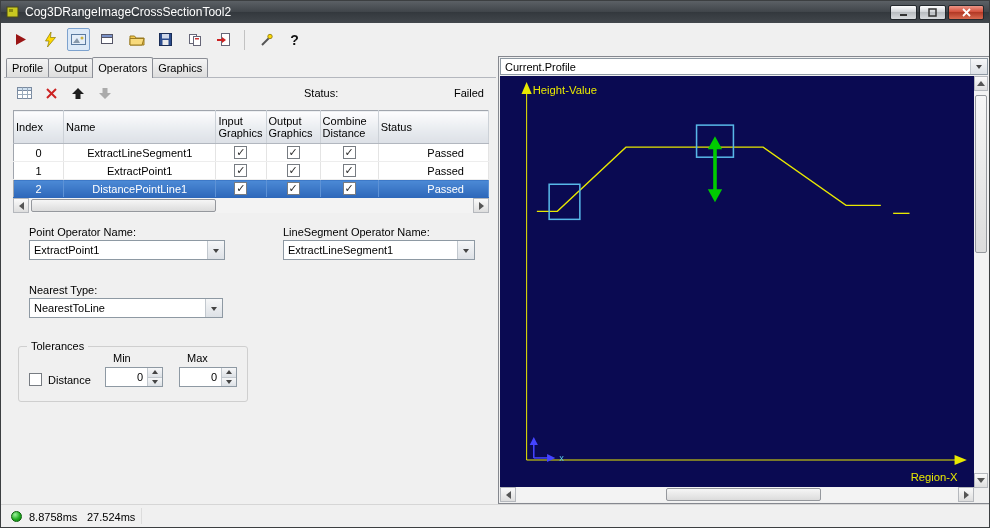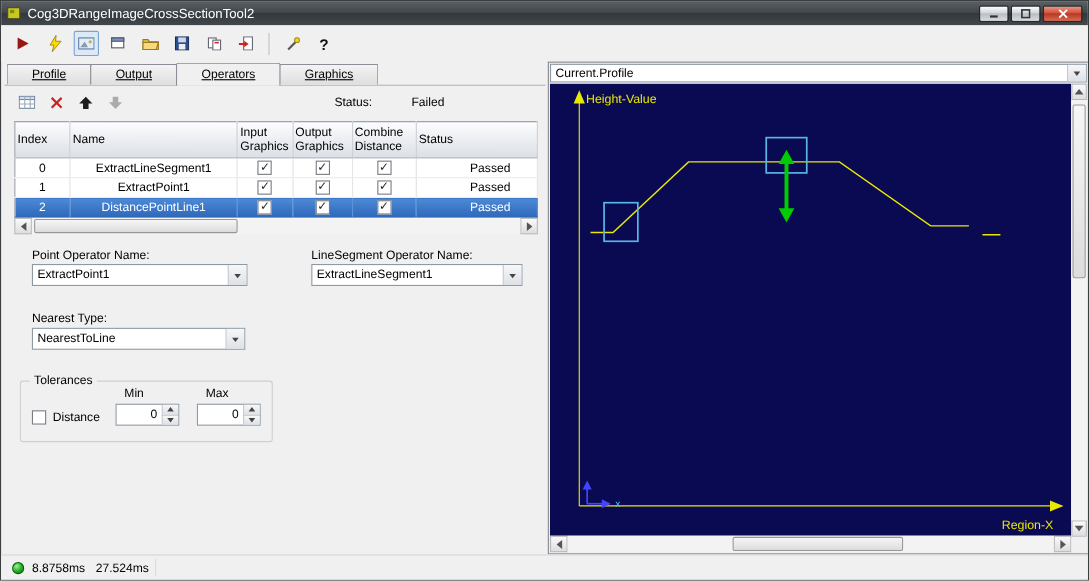--- a/index.html
+++ b/index.html
@@ -28,29 +28,29 @@
     position: absolute; top: 22px; left: 0; right: 0; height: 33px;
     display: flex; align-items: center; gap: 6px; padding: 0 8px; background: #f0f0f0;
   }
   .tbtn { width: 23px; height: 23px; display: flex; align-items: center; justify-content: center; border: 1px solid transparent; }
   .tbtn.pressed { border: 1px solid #7da2ce; background: #dce9f7; border-radius: 2px; }
   .tsep { width: 1px; height: 20px; background: #c2c2c2; margin: 0 3px; }
   .helpq { font-weight: bold; font-size: 14px; color: #111; }
   
   .tabstrip { position: absolute; left: 5px; top: 57px; height: 20px; display: flex; z-index: 3; }
   .tab {
-    padding: 3px 22px 2px; margin-right: -1px; border: 1px solid #8b8e96; border-bottom: none;
-    background: linear-gradient(#f4f4f4, #dedede); border-radius: 2px 2px 0 0; height: 19px; text-decoration: underline;
+    padding: 3px 5px 2px; margin-right: -1px; border: 1px solid #8b8e96; border-bottom: none;
+    background: linear-gradient(#f4f4f4, #dedede); border-radius: 2px 2px 0 0; height: 19px;
   }
   .tab.active { background: #f0f0f0; height: 21px; margin-top: -1px; padding-top: 4px; z-index: 4; }
   
   .left-panel { position: absolute; left: 3px; top: 76px; width: 492px; bottom: 23px; background: #f0f0f0; border-top: 1px solid #b4b7be; }
   .mini-toolbar { position: absolute; left: 10px; top: 4px; height: 22px; display: flex; align-items: center; gap: 7px; }
   .mini-btn { width: 20px; height: 20px; display: flex; align-items: center; justify-content: center; }
-  .status-line { position: absolute; top: 9px; left: 300px; width: 180px; display: flex; }
+  .status-line { position: absolute; top: 9px; left: 300px; width: 180px; display: flex; justify-content: space-between; }
   .status-label { width: 70px; }
   
   .op-table { position: absolute; left: 9px; top: 32px; width: 476px; border-collapse: collapse; table-layout: fixed; border: 1px solid #a0a5ad; }
   .op-table th {
     background: linear-gradient(#fdfdfe, #e9ecf0 55%, #dce0e6);
     border-right: 1px solid #ccd1d7; border-bottom: 1px solid #b2b7bf;
     font-weight: normal; font-size: 11px; white-space: pre-line; height: 33px;
     text-align: left; vertical-align: middle; padding: 0 2px;
   }
   .op-table td { height: 18px; padding: 0 3px; border-right: 1px solid #e4e4e4; border-bottom: 1px solid #ededed; background: #fff; vertical-align: middle; }

